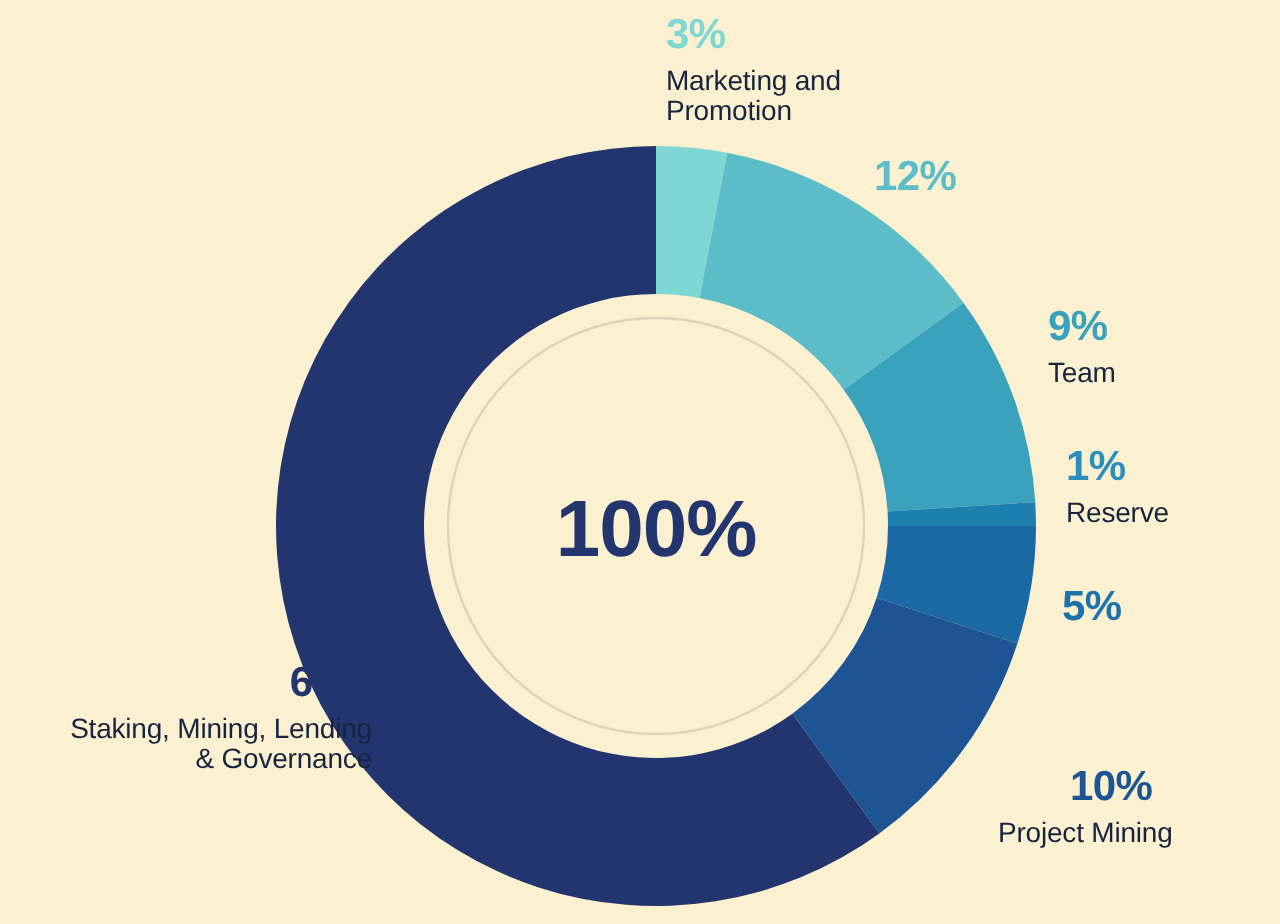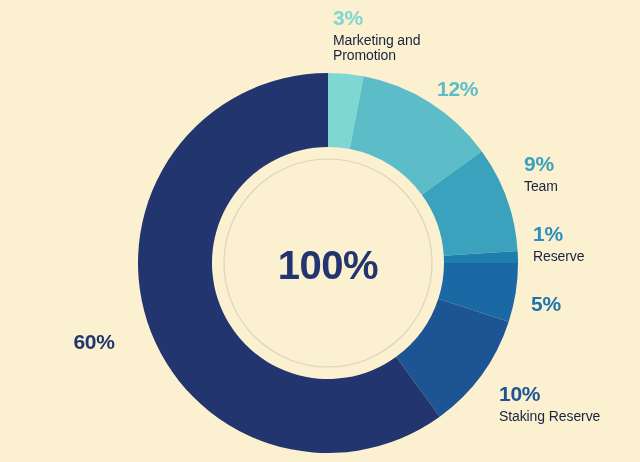--- a/index.html
+++ b/index.html
@@ -56,21 +56,21 @@
     white-space: pre-line;
     letter-spacing: -0.1px;
   }
   
   #co-marketing   { left: 333px; top: 6px;  text-align: left; }
   #co-fundraising { left: 437px; top: 37px; text-align: left; margin-top: 40px; }
   #co-team        { left: 524px; top: 152px; text-align: left; }
   #co-advisors    { left: 533px; top: 222px; text-align: left; }
   #co-partnership { left: 531px; top: 292px; text-align: left; }
   #co-reserve     { left: 499px; top: 382px; text-align: left; }
-  #co-staking     { left: 18px;  top: 330px; text-align: center; width: 152px; }
+  #co-staking     { left: 34px;  top: 330px; text-align: right; width: 152px; }
 </style>
 </head>
 <body>
 
 <div id="stage">
 
   <svg class="donut" viewBox="0 0 640 462">
     <g id="slices-group">
         <path d="M 328.000 73.000 A 190 190 0 0 1 363.602 76.365 L 349.736 149.055 A 116 116 0 0 0 328.000 147.000 Z" fill="#7fd7d4"></path>
         <path d="M 363.602 76.365 A 190 190 0 0 1 481.713 151.321 L 421.846 194.817 A 116 116 0 0 0 349.736 149.055 Z" fill="#5cbdc8"></path>
@@ -102,21 +102,23 @@
   <div class="callout" id="co-advisors">
     <span class="pct" style="color: rgb(43, 143, 190);">1%</span>
     <span class="cat">Reserve</span>
   </div>
 
   <div class="callout" id="co-partnership">
     <span class="pct" style="color: rgb(28, 116, 173);">5%</span>
   </div>
 
   <div class="callout" id="co-reserve">
-    <span class="pct" style="color: rgb(29, 84, 148);">10%</span>
-    <span class="cat">Staking Reserve</span>
+    <span class="pct" style="color: rgb(29, 84, 148); margin-left: 36px;">10%</span>
+    <span class="cat">Project Mining</span>
   </div>
 
   <div class="callout" id="co-staking">
     <span class="pct" style="color: rgb(35, 53, 110);">60%</span>
+    <span class="cat">Staking, Mining, Lending
+&amp; Governance</span>
   </div>
 
 </div>
 
 </body></html>

